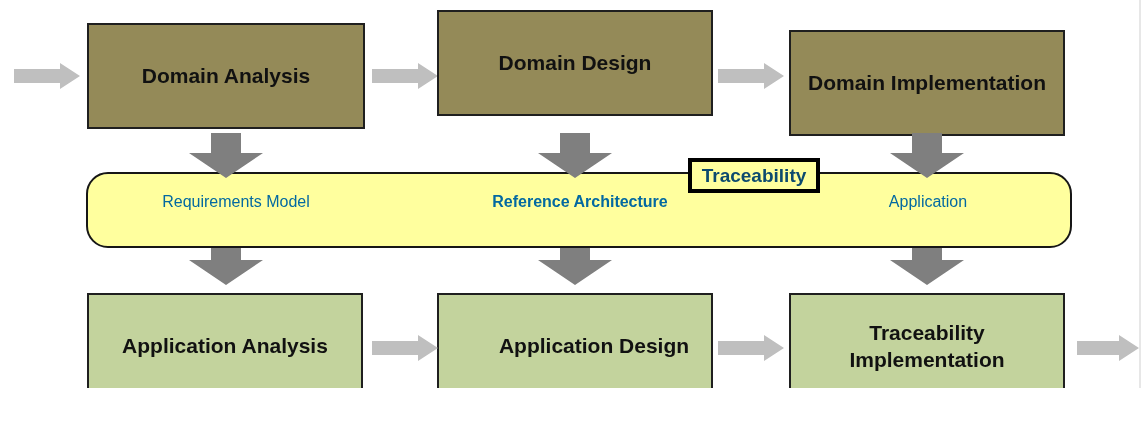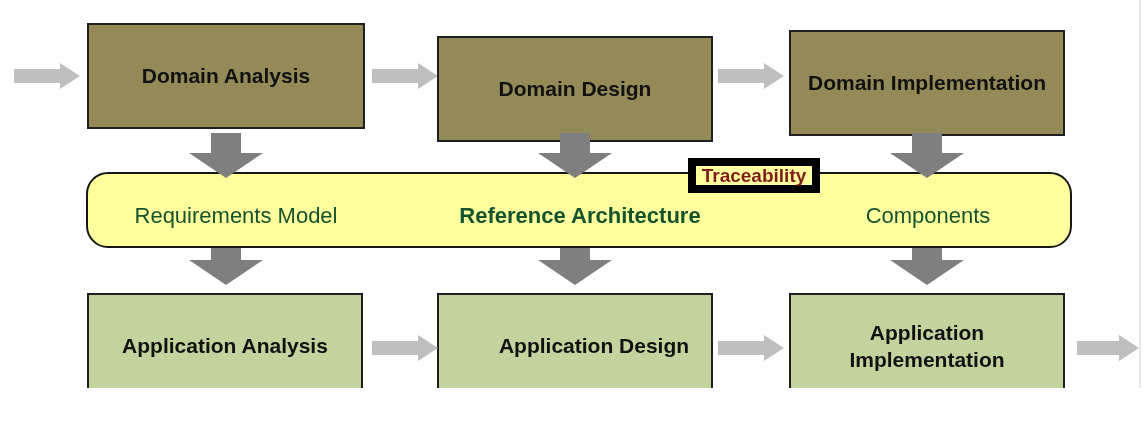--- a/index.html
+++ b/index.html
@@ -13,28 +13,28 @@
     border:2px solid #1f1f1f;box-sizing:border-box;padding:0 10px;
   }
   .domain-box{background:#948a58;}
   .app-box{background:#c3d39d;}
   .band{
     position:absolute;left:86px;top:172px;width:986px;height:76px;
     background:#ffff9e;border:2px solid #161616;border-radius:22px;
     box-sizing:border-box;z-index:2;
   }
   .band-label{
-    position:absolute;top:203px;transform:translateX(-50%);
-    font-size:22px;color:#14532d;white-space:nowrap;z-index:3;
+    position:absolute;top:193px;transform:translateX(-50%);
+    font-size:16px;color:#0369a1;white-space:nowrap;z-index:3;
   }
   .tag{
     position:absolute;left:688px;top:158px;width:132px;height:35px;
-    background:#ffff9e;border:8px solid #000000;box-sizing:border-box;
+    background:#ffff9e;border:4px solid #000000;box-sizing:border-box;
     display:flex;align-items:center;justify-content:center;
-    font-weight:bold;font-size:19px;color:#7f1d1d;z-index:4;
+    font-weight:bold;font-size:19px;color:#0c4a6e;z-index:4;
   }
   .h-arrow{
     position:absolute;width:66px;height:26px;background:#bfbfbf;
     clip-path:polygon(0 6px,46px 6px,46px 0,66px 13px,46px 26px,46px 20px,0 20px);
   }
   .v-arrow{
     position:absolute;width:74px;height:45px;background:#7f7f7f;
     clip-path:polygon(22px 0,52px 0,52px 20px,74px 20px,37px 45px,0 20px,22px 20px);
   }
   .v-top{z-index:3;}
@@ -48,51 +48,51 @@
 
 <div class="canvas">
 
   <div class="h-arrow" style="left:14px;top:63px;"></div>
   <div class="h-arrow" style="left:372px;top:63px;"></div>
   <div class="h-arrow" style="left:718px;top:63px;"></div>
 
   <div class="box domain-box" style="left:87px;top:23px;width:278px;height:106px;">
     <span>Domain Analysis</span>
   </div>
-  <div class="box domain-box" style="left:437px;top:36px;width:276px;height:106px;">
+  <div class="box domain-box" style="left:437px;top:10px;width:276px;height:106px;">
     <span>Domain Design</span>
   </div>
   <div class="box domain-box" style="left:789px;top:30px;width:276px;height:106px;">
     <span>Domain Implementation</span>
   </div>
 
   <div class="v-arrow v-top" style="left:189px;top:133px;"></div>
   <div class="v-arrow v-top" style="left:538px;top:133px;"></div>
   <div class="v-arrow v-top" style="left:890px;top:133px;"></div>
 
   <div class="v-arrow v-bottom" style="left:189px;top:240px;"></div>
   <div class="v-arrow v-bottom" style="left:538px;top:240px;"></div>
   <div class="v-arrow v-bottom" style="left:890px;top:240px;"></div>
 
   <div class="band"></div>
   <span class="band-label" style="left:236px;">Requirements Model</span>
   <span class="band-label" style="left:580px;font-weight:bold;">Reference Architecture</span>
-  <span class="band-label" style="left:928px;">Components</span>
+  <span class="band-label" style="left:928px;">Application</span>
   <div class="tag">
     <span>Traceability</span>
   </div>
 
   <div class="box app-box" style="left:87px;top:293px;width:276px;height:107px;">
     <span>Application Analysis</span>
   </div>
   <div class="box app-box" style="left:437px;top:293px;width:276px;height:107px;padding-left:48px;">
     <span>Application Design</span>
   </div>
   <div class="box app-box" style="left:789px;top:293px;width:276px;height:107px;">
-    <span>Application Implementation</span>
+    <span>Traceability Implementation</span>
   </div>
 
   <div class="h-arrow" style="left:372px;top:335px;"></div>
   <div class="h-arrow" style="left:718px;top:335px;"></div>
   <div class="h-arrow" style="left:1077px;top:335px;width:62px;clip-path:polygon(0 6px,42px 6px,42px 0,62px 13px,42px 26px,42px 20px,0 20px);"></div>
 
   <div class="page-edge"></div>
 
 </div>
 

